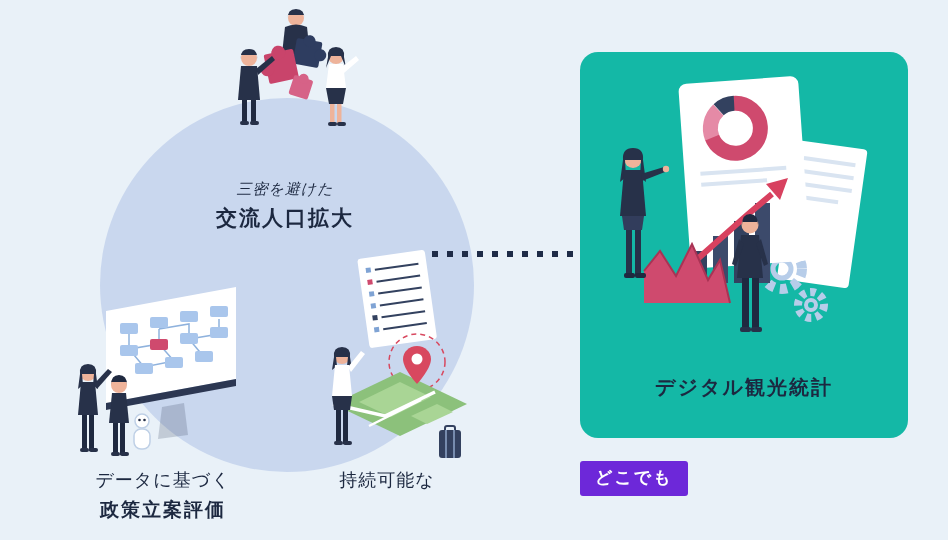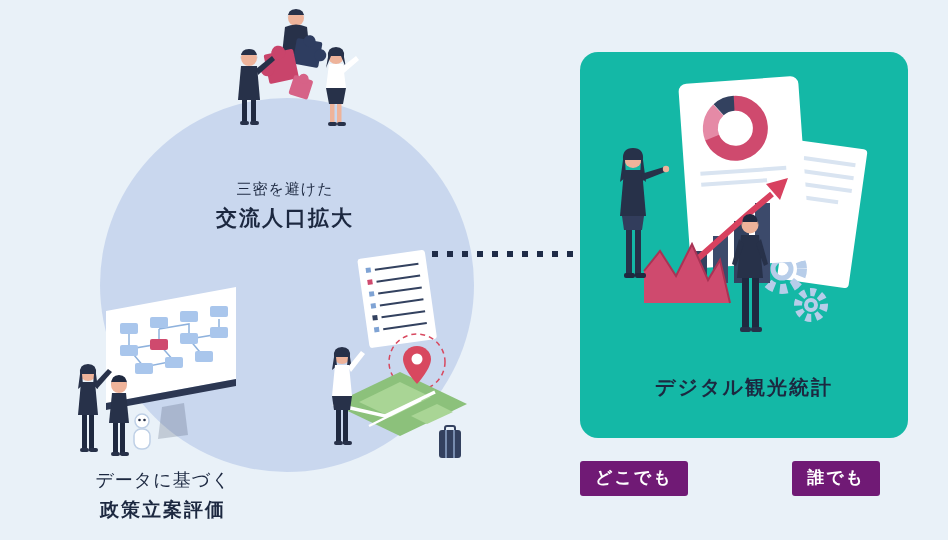--- a/index.html
+++ b/index.html
@@ -14,34 +14,34 @@
   .ill-top  { left:222px; top:6px;   width:150px; height:165px; }
   .ill-left { left:72px;  top:283px; width:168px; height:182px; }
   .ill-map  { left:325px; top:250px; width:150px; height:215px; }
 
   .dots { position:absolute; left:430px; top:248px; width:172px; height:12px; }
 
   .label { position:absolute; text-align:center; color:#1c2840; }
   .label .l1 { font-size:18px; letter-spacing:1px; margin-bottom:5px; }
   .label .l2 { font-size:19px; font-weight:bold; letter-spacing:2px; }
   .label-top  { left:160px; top:180px; width:250px; }
-  .label-top .l1 { font-size:15px; }
+  .label-top .l1 { font-size:15px;font-style:italic; }
   .label-top .l2 { font-size:21px;font-family:Liberation Serif, serif; }
   .label-left { left:63px;  top:468px; width:200px; }
   .label-map  { left:287px; top:468px; width:200px; }
 
   .panel { position:absolute; left:580px; top:52px; width:328px; height:386px;
            border-radius:18px; background:#14b8a6; }
   .panel-ill { position:absolute; left:16px; top:14px; width:296px; height:300px; }
   .panel-title { position:absolute; left:0; top:322px; width:100%; text-align:center;
                  font-size:20px; font-weight:bold; letter-spacing:2px; color:#1c2840; }
 
   .badges { position:absolute; left:580px; top:461px; width:300px;
             display:flex; justify-content:space-between; }
-  .badge { background:#701a75; color:#ffffff; font-size:17px; font-weight:bold;
+  .badge { background:#6d28d9; color:#ffffff; font-size:17px; font-weight:bold;
            padding:8px 15px; border-radius:3px; letter-spacing:2px; line-height:1.1; }
 </style>
 </head>
 <body>
 
 <div class="stage">
 
   <div class="cycle-circle"></div>
 
   <svg class="ill ill-top" viewBox="0 0 150 165">
@@ -189,20 +189,21 @@
     </g>
     <g>
       <rect x="120" y="176" width="10" height="8" rx="2" fill="none" stroke="#33415f" stroke-width="2"></rect>
       <rect x="114" y="180" width="22" height="28" rx="3" fill="#33415f"></rect>
       <line x1="121" y1="180" x2="121" y2="208" stroke="#8fa6c9" stroke-width="1.5"></line>
       <line x1="129" y1="180" x2="129" y2="208" stroke="#8fa6c9" stroke-width="1.5"></line>
     </g>
   </svg>
 
   <div class="label label-map">
+    <div class="l1">持続可能な</div>
   </div>
 
   <svg class="dots" viewBox="0 0 172 12">
     <line x1="2" y1="6" x2="172" y2="6" stroke="#1e2b47" stroke-width="6" stroke-dasharray="6 9"></line>
   </svg>
 
   <div class="panel">
     <svg class="panel-ill" viewBox="0 0 296 300">
       <g transform="rotate(8 225 150)">
         <rect x="190" y="78" width="72" height="140" rx="4" fill="#ffffff"></rect>
@@ -261,16 +262,15 @@
         <rect x="18" y="64" width="7" height="52" fill="#1f2940"></rect>
         <rect x="6" y="113" width="11" height="5" rx="2" fill="#273149"></rect>
         <rect x="17" y="113" width="11" height="5" rx="2" fill="#273149"></rect>
       </g>
     </svg>
     <div class="panel-title">デジタル観光統計</div>
   </div>
 
   <div class="badges">
     <div class="badge">どこでも</div>
-    <div class="badge">誰でも</div>
   </div>
 
 </div>
 
 </body></html>

